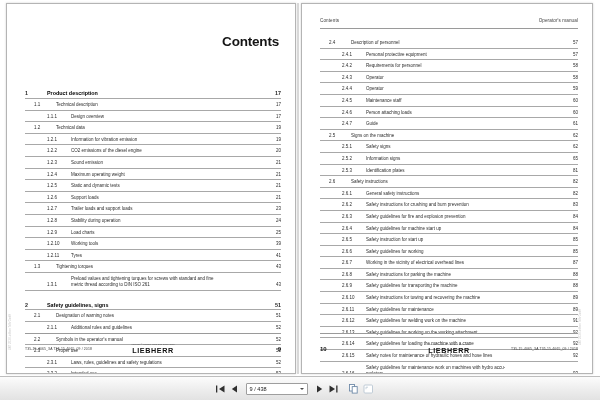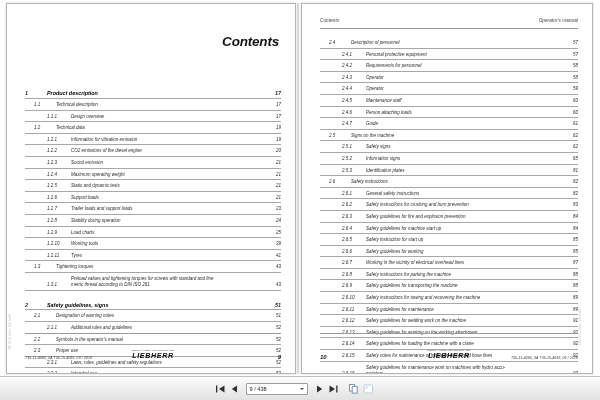--- a/index.html
+++ b/index.html
@@ -33,21 +33,20 @@
     box-shadow: 0 0 2px rgba(0,0,0,0.18);
     overflow: hidden;
   }
   .page.left  { left: 6px;   width: 290px; }
   .page.right { left: 301px; width: 292px; }
 
   .page-inner {
     position: absolute;
     left: 0; right: 0; top: 0; bottom: 0;
     padding: 4px;
-    font-style: italic;
   }
 
   
   .runhead {
     position: absolute;
     left: 18px; right: 14px;
     top: 13px;
     height: 11px;
     border-bottom: 0.6px solid #9a9a9a;
     display: flex;
@@ -126,21 +125,21 @@
   }
 
   
   .foot {
     position: absolute;
     left: 18px; right: 14px;
     bottom: 13px;
     height: 22px;
     border-top: 0.6px solid #9a9a9a;
     display: flex;
-    align-items: flex-end;
+    align-items: center;
     padding-top: 4px;
   }
   .foot .slot { flex: 1 1 0; display: flex; align-items: center; }
   .foot .slot.mid { justify-content: center; flex-direction: column; }
   .foot .slot.r { justify-content: flex-end; }
   .foot-code {
     font-size: 3.4px;
     color: #3a3a3a;
     letter-spacing: 0.15px;
     white-space: nowrap;

